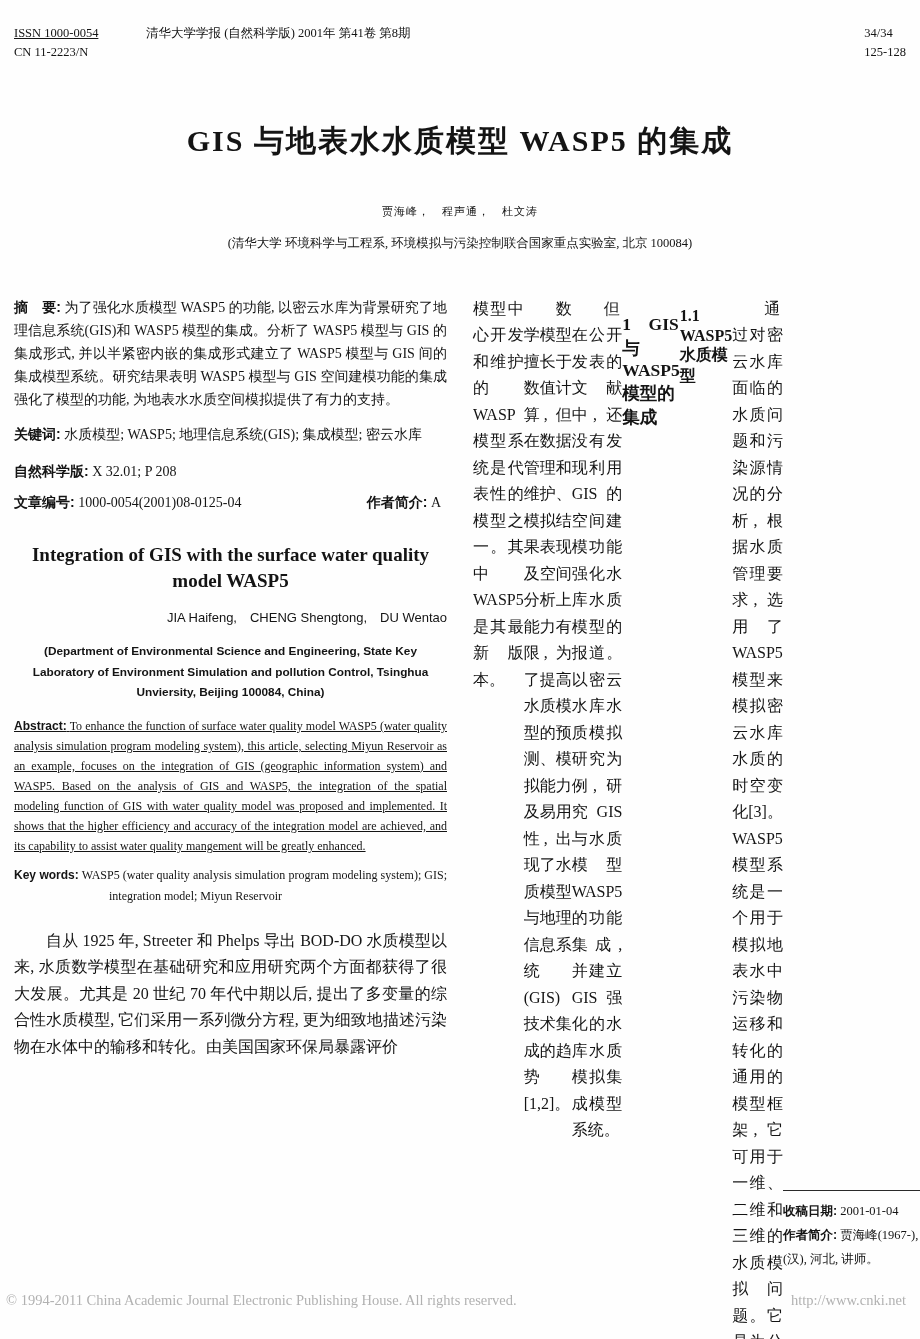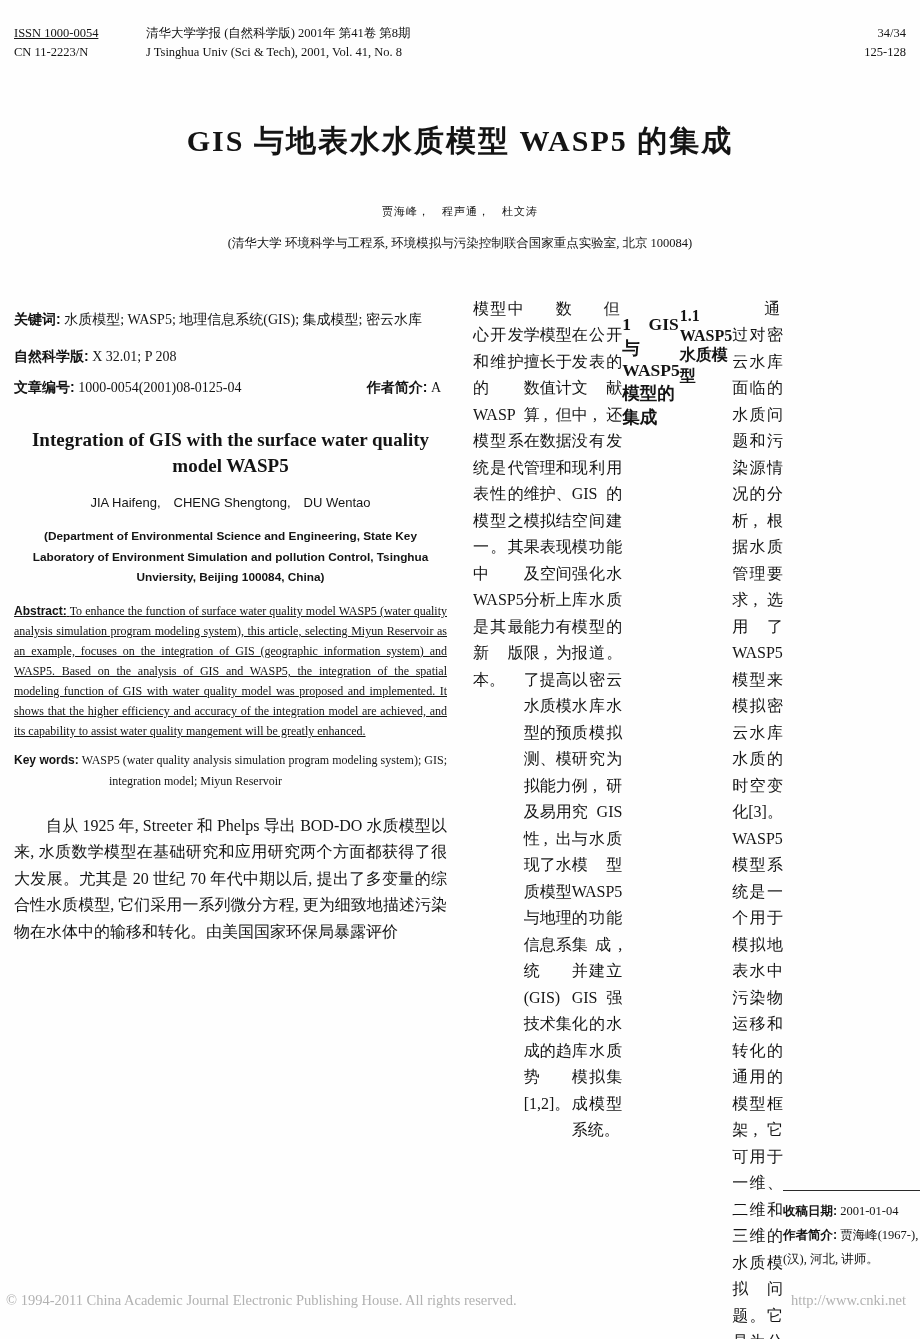--- a/index.html
+++ b/index.html
@@ -15,42 +15,42 @@
     overflow: hidden;
   }
   .sans { font-family: "Liberation Sans", "DejaVu Sans", sans-serif; }
   .lbl  { font-family: "Liberation Sans", "DejaVu Sans", sans-serif; font-weight: bold; }
 
   
   .hdr { display: flex; align-items: flex-start; font-size: 12.5px; line-height: 1.55; }
   .hdr-left { width: 128px; }
   .hdr-left .issn { text-decoration: underline; }
   .hdr-center { margin-left: 4px; }
-  .hdr-right { margin-left: auto; text-align: right; }
+  .hdr-right { margin-left: auto; }
 
   
   .title-cn { margin: 58px 0 0; text-align: center; font-size: 30px; font-weight: bold; letter-spacing: 2px; }
   .authors-cn { margin-top: 42px; text-align: center; font-size: 11px; letter-spacing: 1px; }
   .affil-cn { margin-top: 16px; text-align: center; font-size: 12.5px; }
 
   
   .columns { margin-top: 44px; display: flex; gap: 26px; height: 1002px; }
   .col { width: 433px; box-sizing: border-box; }
   .col.right { display: flex; flex-direction: row; }
 
   p { margin: 0; }
 
   .abs-cn { font-size: 14px; line-height: 23px; text-align: justify; }
   .kw-cn  { font-size: 14px; line-height: 23px; margin-top: 12px; text-align: justify;
             padding-left: 58px; text-indent: -58px; }
   .clc    { font-size: 14px; line-height: 23px; margin-top: 14px; }
   .artid-row { display: flex; justify-content: space-between; font-size: 14px; line-height: 23px; margin-top: 8px; padding-right: 6px; }
 
   .en-title { margin-top: 28px; text-align: center; font-size: 19px; font-weight: bold; line-height: 1.4; }
-  .en-authors { margin-top: 14px; text-align: center; font-size: 13px; }
+  .en-authors { margin-top: 14px; text-align: right; font-size: 13px; }
   .en-affil { margin-top: 14px; text-align: center; font-size: 11.8px; font-weight: bold; line-height: 1.75; }
   .abs-en { margin-top: 13px; font-size: 12px; line-height: 20px; text-align: justify; text-decoration: underline; }
   .kw-en  { margin-top: 9px; font-size: 12px; line-height: 21.5px; text-align: justify;
             padding-left: 95px; text-indent: -95px; }
 
   .body-cn { font-size: 16px; line-height: 26.5px; text-align: justify; }
   .indent { text-indent: 2em; }
   .intro { margin-top: 20px; }
 
   .sec-h1 { margin: 16px 0 10px; font-size: 17.5px; font-weight: bold; }
@@ -73,35 +73,35 @@
 
 <div class="page">
 
   <div class="hdr">
     <div class="hdr-left">
       <div class="issn">ISSN 1000-0054</div>
       <div>CN 11-2223/N</div>
     </div>
     <div class="hdr-center">
       <div>清华大学学报 (自然科学版) 2001年 第41卷 第8期</div>
-      <div>J Tsinghua Univ (Sci &amp; Tech), 2001, Vol. 41, No. 8</div>
     </div>
     <div class="hdr-right">
       <div>34/34</div>
       <div>125-128</div>
     </div>
   </div>
 
   <h1 class="title-cn">GIS 与地表水水质模型 WASP5 的集成</h1>
   <div class="authors-cn">贾海峰，　程声通，　杜文涛</div>
   <div class="affil-cn">(清华大学 环境科学与工程系, 环境模拟与污染控制联合国家重点实验室, 北京 100084)</div>
 
   <div class="columns">
 
     <div class="col left">
+      <p class="abs-cn"><span class="lbl">摘　要:</span> <span>为了强化水质模型 WASP5 的功能, 以密云水库为背景研究了地理信息系统(GIS)和 WASP5 模型的集成。分析了 WASP5 模型与 GIS 的集成形式, 并以半紧密内嵌的集成形式建立了 WASP5 模型与 GIS 间的集成模型系统。研究结果表明 WASP5 模型与 GIS 空间建模功能的集成强化了模型的功能, 为地表水水质空间模拟提供了有力的支持。</span></p>
 
       <p class="kw-cn"><span class="lbl">关键词:</span> <span>水质模型; WASP5; 地理信息系统(GIS); 集成模型; 密云水库</span></p>
 
       <p class="clc"><span class="lbl">自然科学版:</span> <span>X 32.01; P 208</span></p>
 
       <div class="artid-row">
         <span><span class="lbl">文章编号:</span> <span>1000-0054(2001)08-0125-04</span></span>
         <span><span class="lbl">作者简介:</span> <span>A</span></span>
       </div>
 

